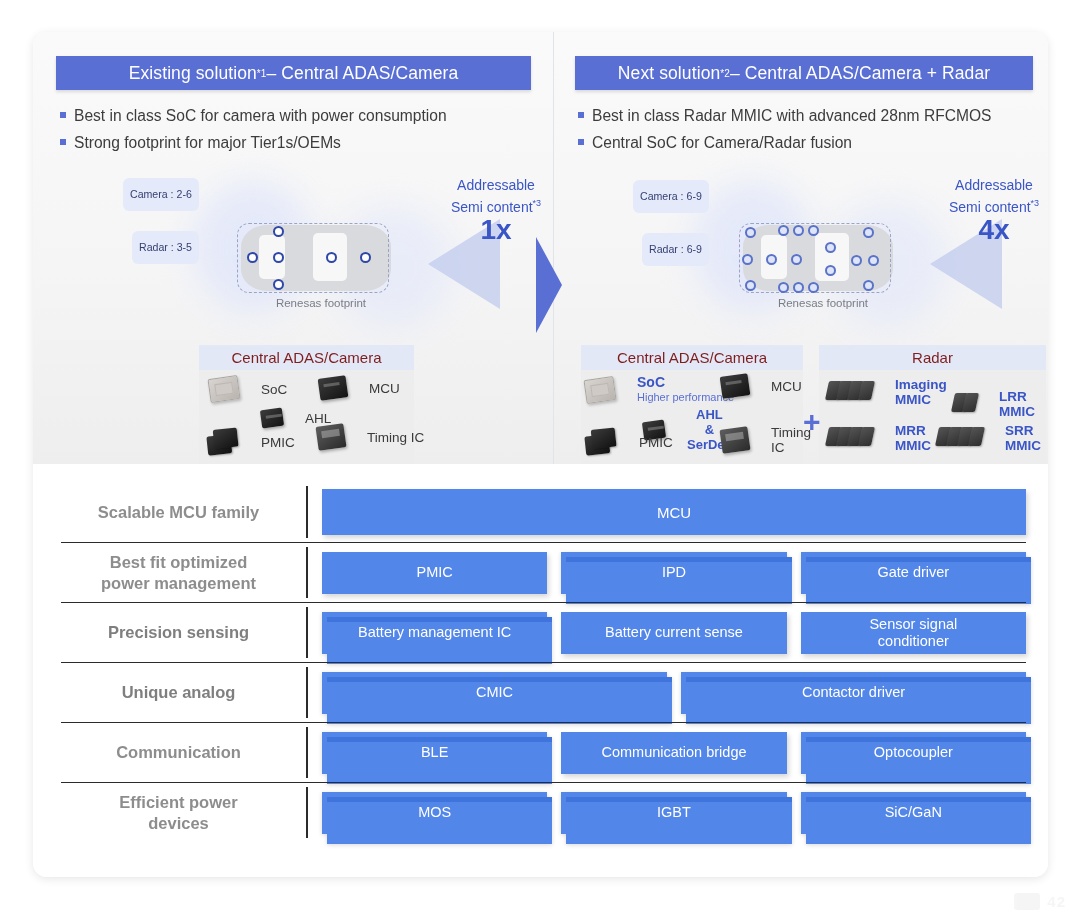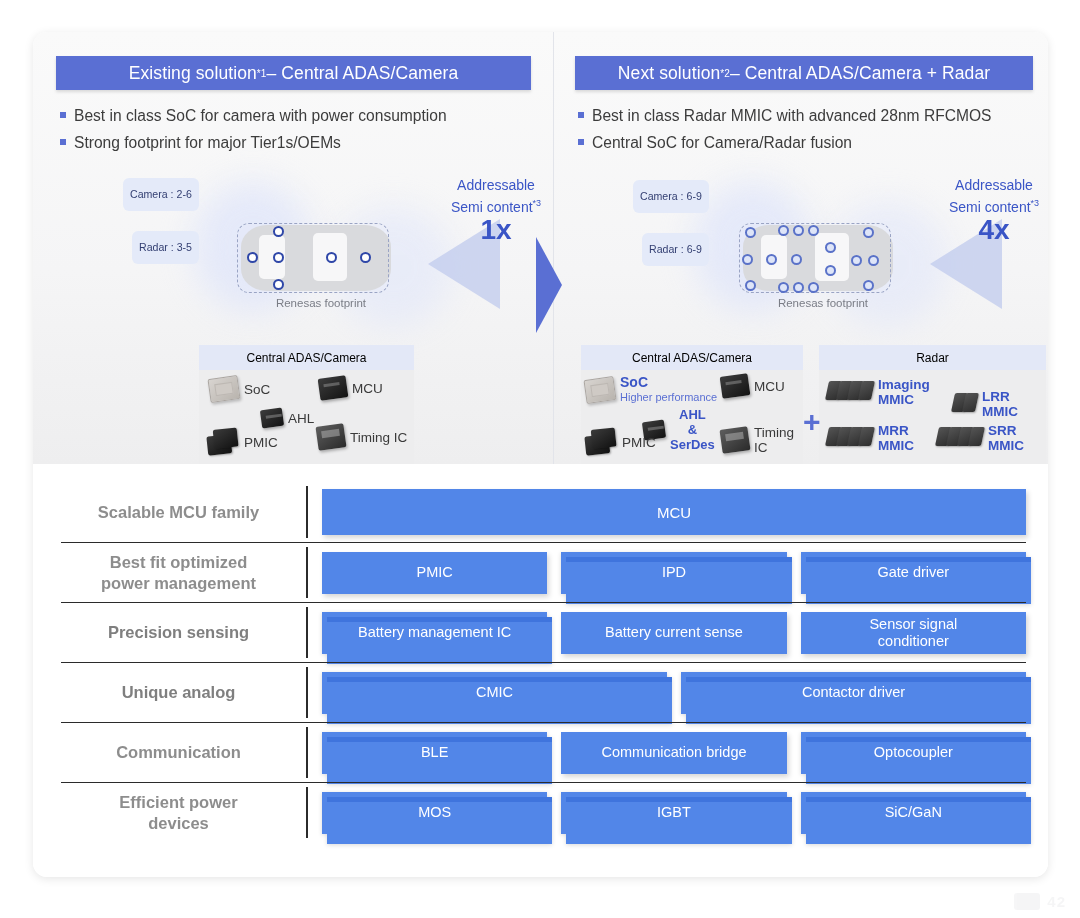--- a/index.html
+++ b/index.html
@@ -127,30 +127,30 @@
     position: absolute; left: 503px; top: 205px;
     width: 0; height: 0;
     border-top: 48px solid transparent;
     border-bottom: 48px solid transparent;
     border-left: 26px solid #5a6fd3;
   }
 
   
   .chipbox { position: absolute; background: #ededee; }
   .chipbox-hdr {
-    height: 25px; background: #e3e8f7; color: #000000;
+    height: 25px; background: #e3e8f7; color: #7f1d1d;
     display: flex; align-items: center; justify-content: center;
-    font-size: 12px; white-space: nowrap;
+    font-size: 15px; white-space: nowrap;
   }
   .cb-l  { left: 166px; top: 313px; width: 215px; height: 119px; }
   .cb-c  { left: 548px; top: 313px; width: 222px; height: 119px; }
   .cb-r  { left: 786px; top: 313px; width: 227px; height: 119px; }
   .cb-c .chipbox-hdr, .cb-r .chipbox-hdr { background: #e3e8f7; }
 
-  .chip-item { position: absolute; display: flex; align-items: center; gap: 5px; }
+  .chip-item { position: absolute; display: flex; align-items: center; gap: 22px; }
   .chip-ic { flex: none; position: relative; }
   .chip-lbl { font-size: 13.5px; color: #3a3a3a; line-height: 15px; white-space: nowrap; }
   .chip-lbl.blue { color: #3a55c6; font-weight: bold; font-size: 14px; }
   .chip-lbl.blue .sub { display: block; font-weight: normal; font-size: 11px; color: #5a6fd3; }
   .chip-lbl.mmic { color: #3a55c6; font-weight: bold; font-size: 13.5px; line-height: 15px; }
 
   
   .ic-soc {
     width: 30px; height: 24px; background: linear-gradient(145deg,#d8d4d0,#b9b4ae);
     border: 1.5px solid #aaa5a0; border-radius: 2px; transform: rotate(-8deg);

